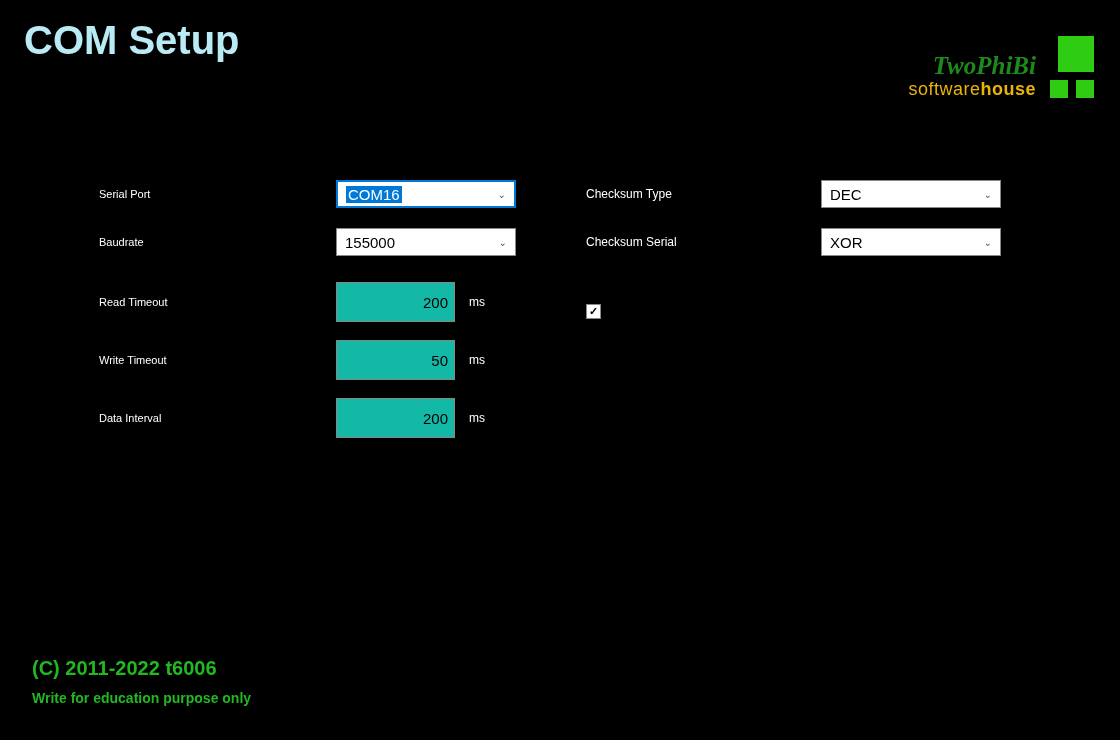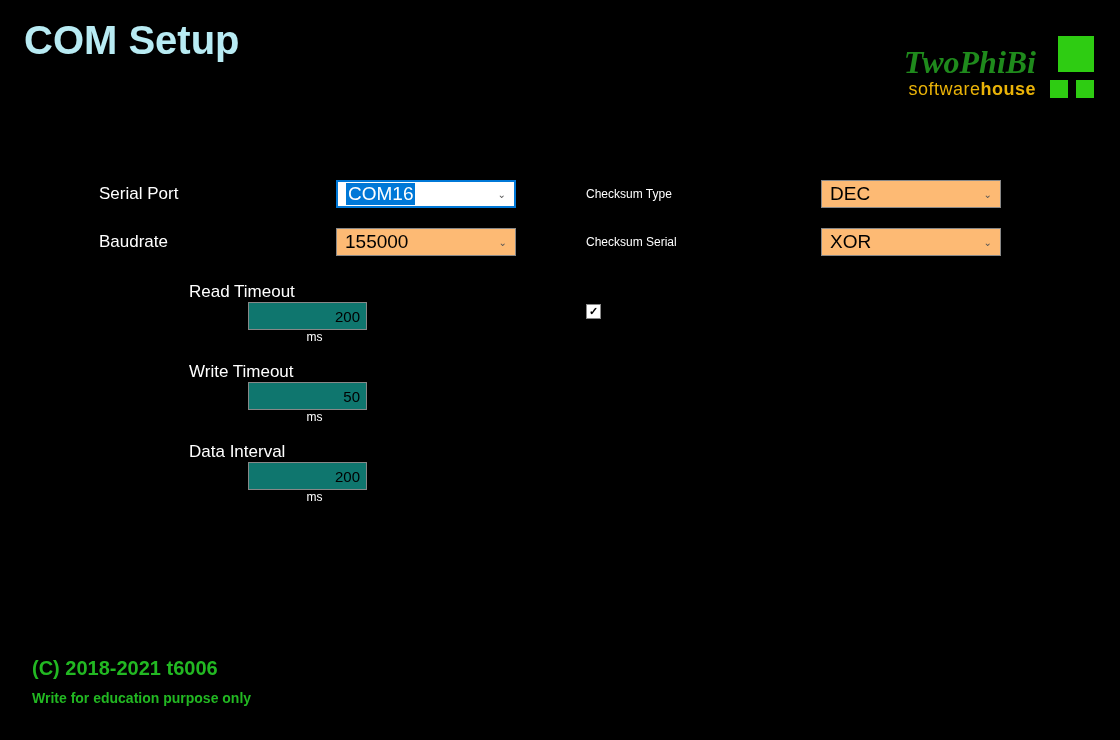--- a/index.html
+++ b/index.html
@@ -33,21 +33,21 @@
       align-items: flex-end;
       gap: 14px;
     }
     .logo-text {
       display: flex;
       flex-direction: column;
       align-items: flex-end;
       line-height: 1;
     }
     .logo-brand {
-      font-size: 32px;
+      font-size: 25px;
       font-style: italic;
       font-weight: 600;
       color: #1f8a1c;
       font-family: Georgia, serif;
     }
     .logo-sub {
       font-size: 18px;
       color: #eab308;
       font-weight: 400;
       letter-spacing: 0.5px;
@@ -88,75 +88,75 @@
       display: flex;
       flex-direction: column;
     }
     .row {
       display: flex;
       align-items: center;
       margin-bottom: 20px;
     }
     .label {
       width: 237px;
-      font-size: 17px;
+      font-size: 11px;
       color: #fff;
       font-weight: 400;
     }
     .label-right {
       width: 235px;
       font-size: 12px;
       color: #fff;
     }
     .select {
       width: 180px;
       height: 28px;
-      background: #fdba74;
+      background: #ffffff;
       border: 1px solid #888;
       display: flex;
       align-items: center;
       justify-content: space-between;
       padding: 0 8px;
       color: #000;
       font-size: 15px;
       cursor: pointer;
       position: relative;
     }
     .select.focused {
       border: 2px solid #0078d7;
       background: #fff;
     }
     .select.focused .select-val {
       background: #0078d7;
       color: #fff;
       padding: 0 2px;
     }
     .select-val {
-      font-size: 19px;
+      font-size: 15px;
     }
     .chevron {
       font-size: 10px;
       color: #555;
     }
     .num-input {
       width: 119px;
-      height: 28px;
-      background: #0f766e;
+      height: 40px;
+      background: #14b8a6;
       border: 1px solid #888;
       color: #000;
       text-align: right;
       padding: 0 6px;
       font-size: 15px;
     }
     .unit {
       margin-left: 14px;
       font-size: 12px;
       color: #fff;
     }
-    .timeout-row { margin-bottom: 18px; flex-direction: column; }
+    .timeout-row { margin-bottom: 18px; }
     .timeout-row .label { padding-top: 0; }
 
     .checkbox-row {
       display: flex;
       align-items: center;
       margin-top: 28px;
     }
     .checkbox {
       width: 15px;
       height: 15px;
@@ -272,15 +272,15 @@
     </div>
 
     <div class="checkbox-row">
       <div class="checkbox">✓</div>
     </div>
 
   </div>
 </div>
 
 <div class="footer">
-  <div class="copyright">(C) 2018-2021 t6006</div>
+  <div class="copyright">(C) 2011-2022 t6006</div>
   <div class="footnote">Write for education purpose only</div>
 </div>
 
 </body></html>

